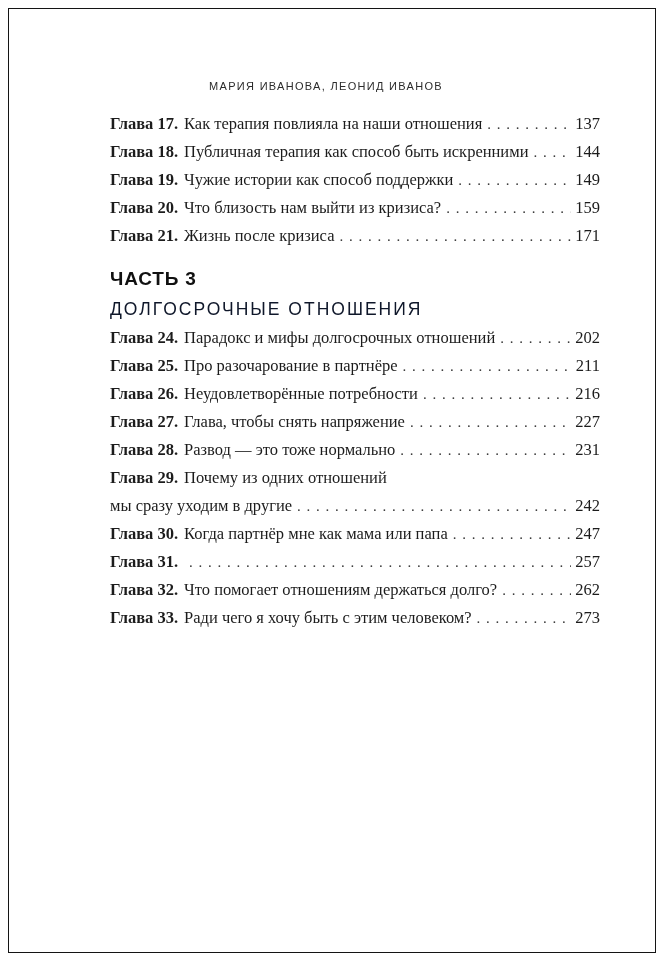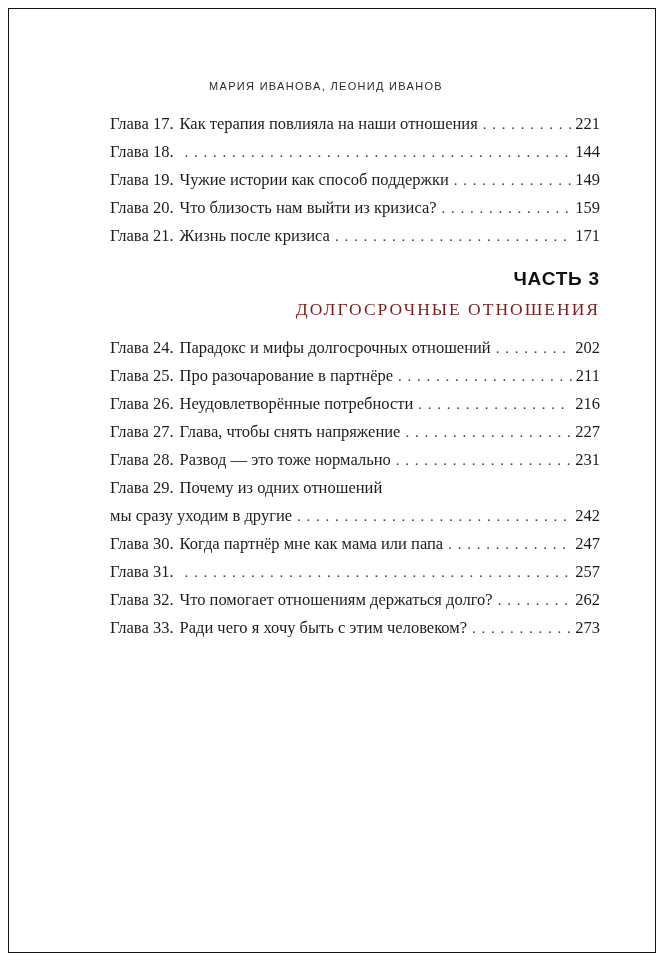--- a/index.html
+++ b/index.html
@@ -40,21 +40,21 @@
   }
   .entry {
     font-size: 16.5px;
     line-height: 28px;
   }
   .row {
     display: flex;
     align-items: baseline;
   }
   .label {
-    font-weight: normal;
+    font-weight: bold;
     white-space: nowrap;
     margin-right: 6px;
   }
   .title {
     white-space: nowrap;
   }
   .bold {
     font-weight: bold;
   }
   .dots {
@@ -67,40 +67,39 @@
   }
   .dots::after {
     content: ". . . . . . . . . . . . . . . . . . . . . . . . . . . . . . . . . . . . . . . . . . . . . . . . . . . . . . . . . . . . . . . . . . . . . . . . . . . . . . . .";
     font-size: 15px;
     letter-spacing: 1px;
   }
   .pagenum {
     white-space: nowrap;
   }
   .part-heading {
-    text-align: right;
+    text-align: left;
     margin-top: 16px;
-    margin-bottom: 12px;
+    margin-bottom: 2px;
     font-family: "Liberation Sans", sans-serif;
   }
   .part-kicker {
     font-size: 19px;
     font-weight: bold;
     letter-spacing: 0.8px;
     color: #111;
     line-height: 26px;
   }
   .part-title {
     font-size: 17.5px;
     font-weight: 400;
     letter-spacing: 2px;
-    color: #7f1d1d;
+    color: #0f172a;
     line-height: 26px;
     margin-top: 4px;
-    font-family: Liberation Serif, serif;
   }
   .end-entries {
     margin-top: 26px;
   }
   .end-entries .entry {
     line-height: 33px;
   }
 </style>
 </head>
 <body>
@@ -109,26 +108,27 @@
 
 <div class="running-head">МАРИЯ ИВАНОВА, ЛЕОНИД ИВАНОВ</div>
 
 <div class="toc">
   <div id="top-entries">
       <div class="entry">
         <div class="row">
           <span class="label">Глава 17.</span>
           <span class="title">Как терапия повлияла на наши отношения</span>
           <span class="dots"></span>
-          <span class="pagenum">221</span>
+          <span class="pagenum">137</span>
         </div>
       </div>
       <div class="entry">
         <div class="row">
           <span class="label">Глава 18.</span>
+          <span class="title">Публичная терапия как способ быть искренними</span>
           <span class="dots"></span>
           <span class="pagenum">144</span>
         </div>
       </div>
       <div class="entry">
         <div class="row">
           <span class="label">Глава 19.</span>
           <span class="title">Чужие истории как способ поддержки</span>
           <span class="dots"></span>
           <span class="pagenum">149</span>

